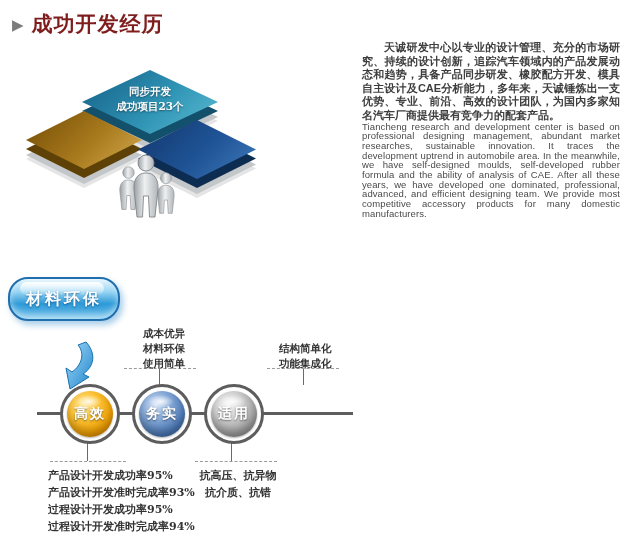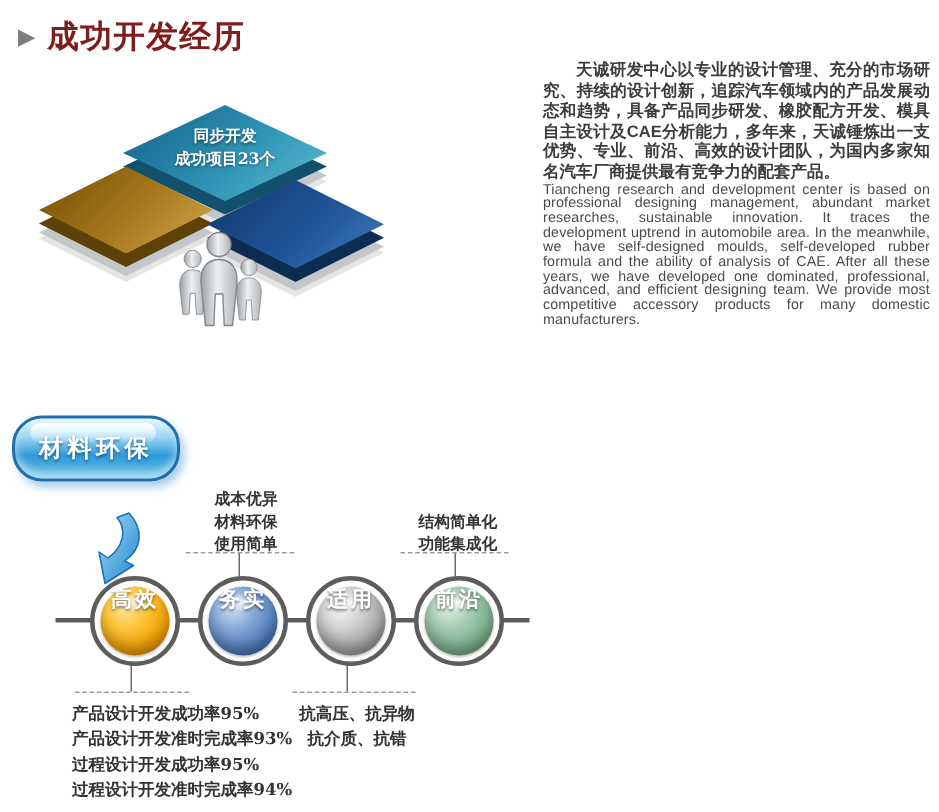--- a/index.html
+++ b/index.html
@@ -43,21 +43,21 @@
          display:flex;align-items:center;justify-content:center;}
   .badge::before{content:"";position:absolute;left:10px;top:3px;width:84px;height:13px;border-radius:10px;
          background:linear-gradient(rgba(255,255,255,.95),rgba(255,255,255,.1));}
   .badge .blabel{position:relative;color:#fff;font-family:"DejaVu Serif",serif;font-weight:bold;
          font-size:16px;letter-spacing:3px;text-shadow:0 1px 2px rgba(10,80,140,.8);}
 
   
   .main-line{position:absolute;left:37px;top:412px;width:316px;height:3px;background:#5d5d5d;}
   .ring{position:absolute;width:54px;height:54px;border:3px solid #5d5d5d;border-radius:50%;
         background:#fff;top:384px;display:flex;align-items:center;justify-content:center;}
-  .ball{width:46px;height:46px;border-radius:50%;display:flex;align-items:flex-start;justify-content:center;
+  .ball{width:46px;height:46px;border-radius:50%;display:flex;align-items:center;justify-content:center;
         box-shadow:inset 0 -6px 8px rgba(0,0,0,.25), 0 1px 2px rgba(0,0,0,.3);position:relative;}
   .ball::before{content:"";position:absolute;left:9px;top:4px;width:26px;height:13px;border-radius:50%;
         background:radial-gradient(ellipse at center,rgba(255,255,255,.85),rgba(255,255,255,0) 70%);}
   .ball-gold{background:radial-gradient(circle at 36% 30%,#ffe79c 0%,#fdc53a 32%,#ee9e00 68%,#bd7b00 100%);}
   .ball-blue{background:radial-gradient(circle at 36% 30%,#d3e2f6 0%,#88abd9 32%,#4a78b5 70%,#2f5a95 100%);}
   .ball-gray{background:radial-gradient(circle at 36% 30%,#f6f6f6 0%,#d2d2d2 32%,#9c9c9c 70%,#7d7d7d 100%);}
   .ball-green{background:radial-gradient(circle at 36% 30%,#def1e3 0%,#a7cdb2 32%,#76aa88 70%,#5b906f 100%);}
   .ball .blbl{position:relative;color:#fff;font-family:"DejaVu Serif",serif;font-weight:bold;
         font-size:14px;letter-spacing:2px;text-shadow:0 1px 2px rgba(0,0,0,.5);}
 
@@ -174,25 +174,20 @@
   <div class="ring" style="left:132px;">
     <div class="ball ball-blue">
       <span class="blbl">务实</span>
     </div>
   </div>
   <div class="ring" style="left:204px;">
     <div class="ball ball-gray">
       <span class="blbl">适用</span>
     </div>
   </div>
-  <div class="ring" style="left:276px;">
-    <div class="ball ball-green">
-      <span class="blbl">前沿</span>
-    </div>
-  </div>
 
   <div class="co co-tr">
     <span class="ln">结构简单化</span>
     <span class="ln">功能集成化</span>
   </div>
   <div class="co co-tl">
     <span class="ln">成本优异</span>
     <span class="ln">材料环保</span>
     <span class="ln">使用简单</span>
   </div>

